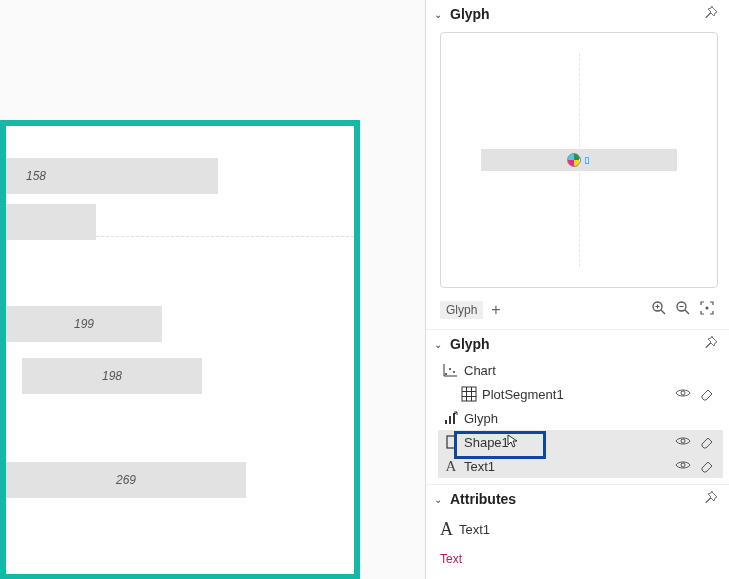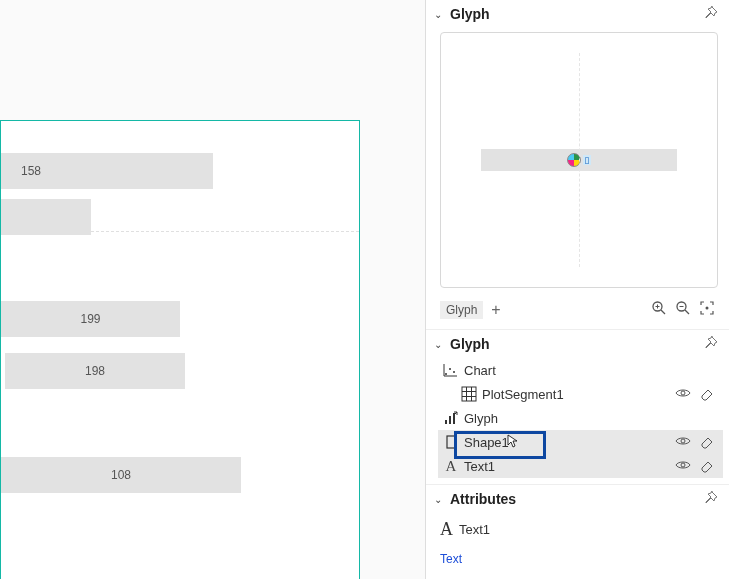--- a/index.html
+++ b/index.html
@@ -20,22 +20,23 @@
     width: 425px;
     height: 579px;
     background: #fafafa;
   }
   .canvas {
     position: absolute;
     left: 0;
     top: 120px;
     width: 360px;
     height: 460px;
-    border: 1px solid #14b8a6;
+    border: 6px solid #14b8a6;
     background: #fff;
+    font-style: italic;
   }
   .canvas::before {
     content: "";
     position: absolute;
     left: 0; right: 0;
     top: 110px;
     border-top: 1px dashed #e0e0e0;
   }
   .bar {
     position: absolute;
@@ -211,43 +212,43 @@
     gap: 6px;
     padding: 4px 0 6px 0;
   }
   .attr-title-row .A {
     font-family: "Times New Roman", serif;
     font-size: 18px;
     color: #333;
   }
   .field-label {
     font-size: 12px;
-    color: #1d4ed8;
+    color: #be185d;
     margin-top: 6px;
   }
 </style>
 </head>
 <body>
 
 <div class="main-area">
   <div class="canvas">
 
     <div class="bar" style="left:0; top:32px; width:212px;">
       <span class="bar-label" style="left:20px; transform:translate(0,-50%);">158</span>
     </div>
     <div class="bar" style="left:0; top:78px; width:90px;"></div>
 
-    <div class="bar" style="left:0; top:180px; width:179px;">
+    <div class="bar" style="left:0; top:180px; width:156px;">
       <span class="bar-label">199</span>
     </div>
-    <div class="bar" style="left:4px; top:232px; width:180px;">
+    <div class="bar" style="left:16px; top:232px; width:180px;">
       <span class="bar-label">198</span>
     </div>
     <div class="bar" style="left:0; top:336px; width:240px;">
-      <span class="bar-label">108</span>
+      <span class="bar-label">269</span>
     </div>
   </div>
 </div>
 
 <div class="right-panel">
 
   <div class="section-header">
     <span class="chev">⌄</span>
     <span class="title">Glyph</span>
     <span class="pin">

